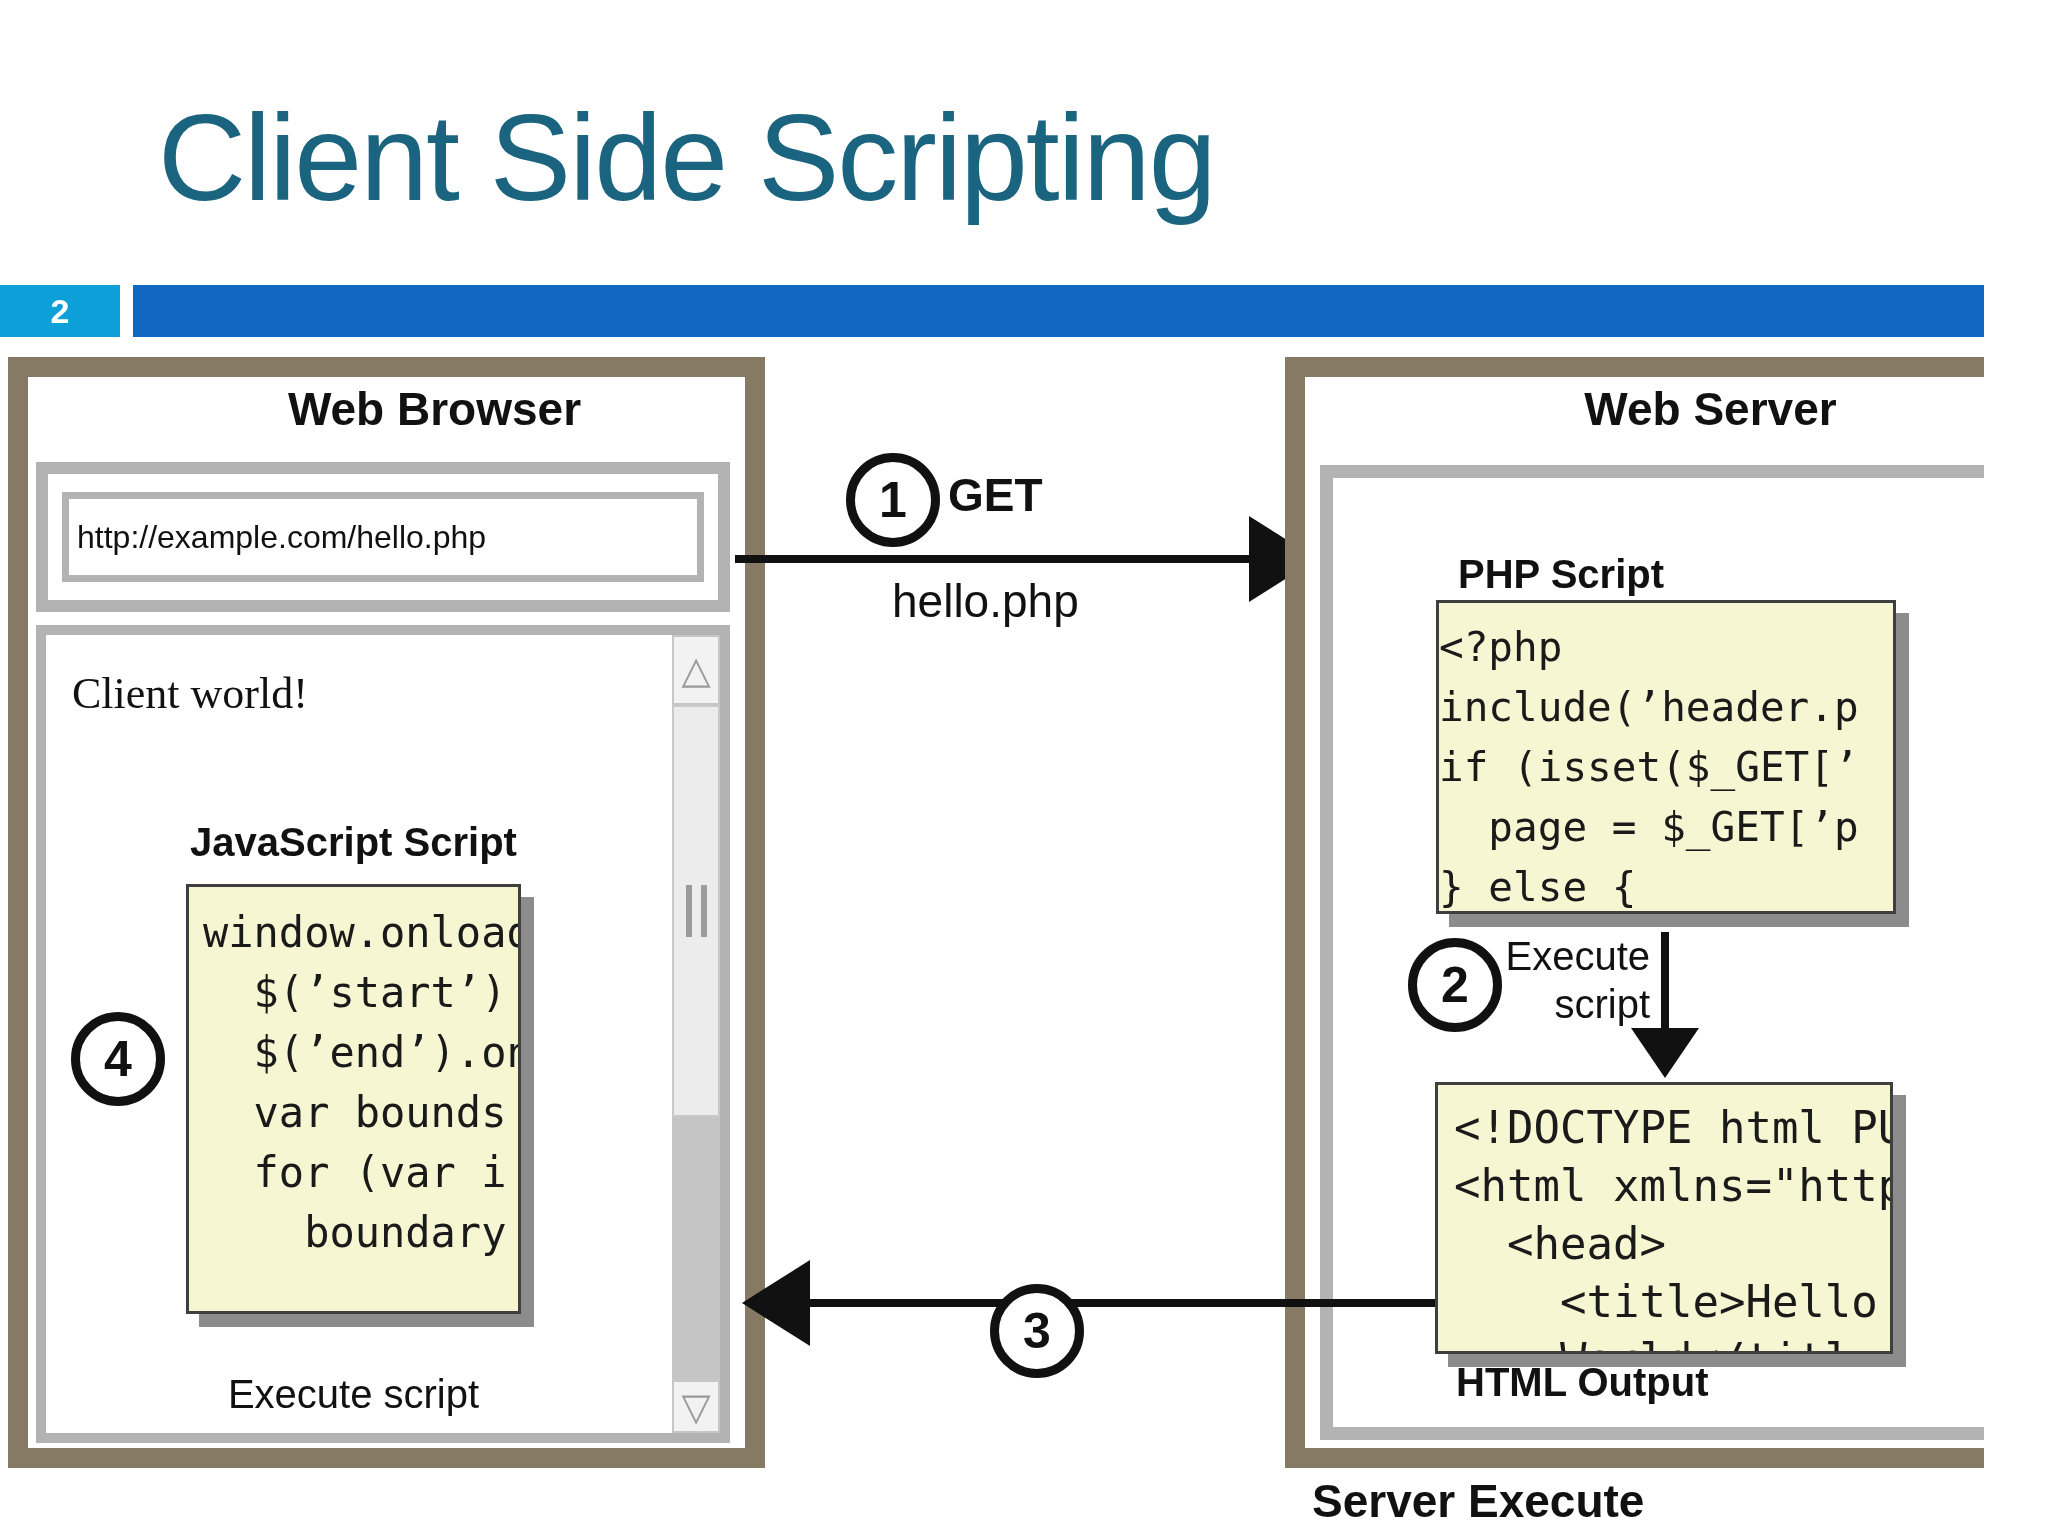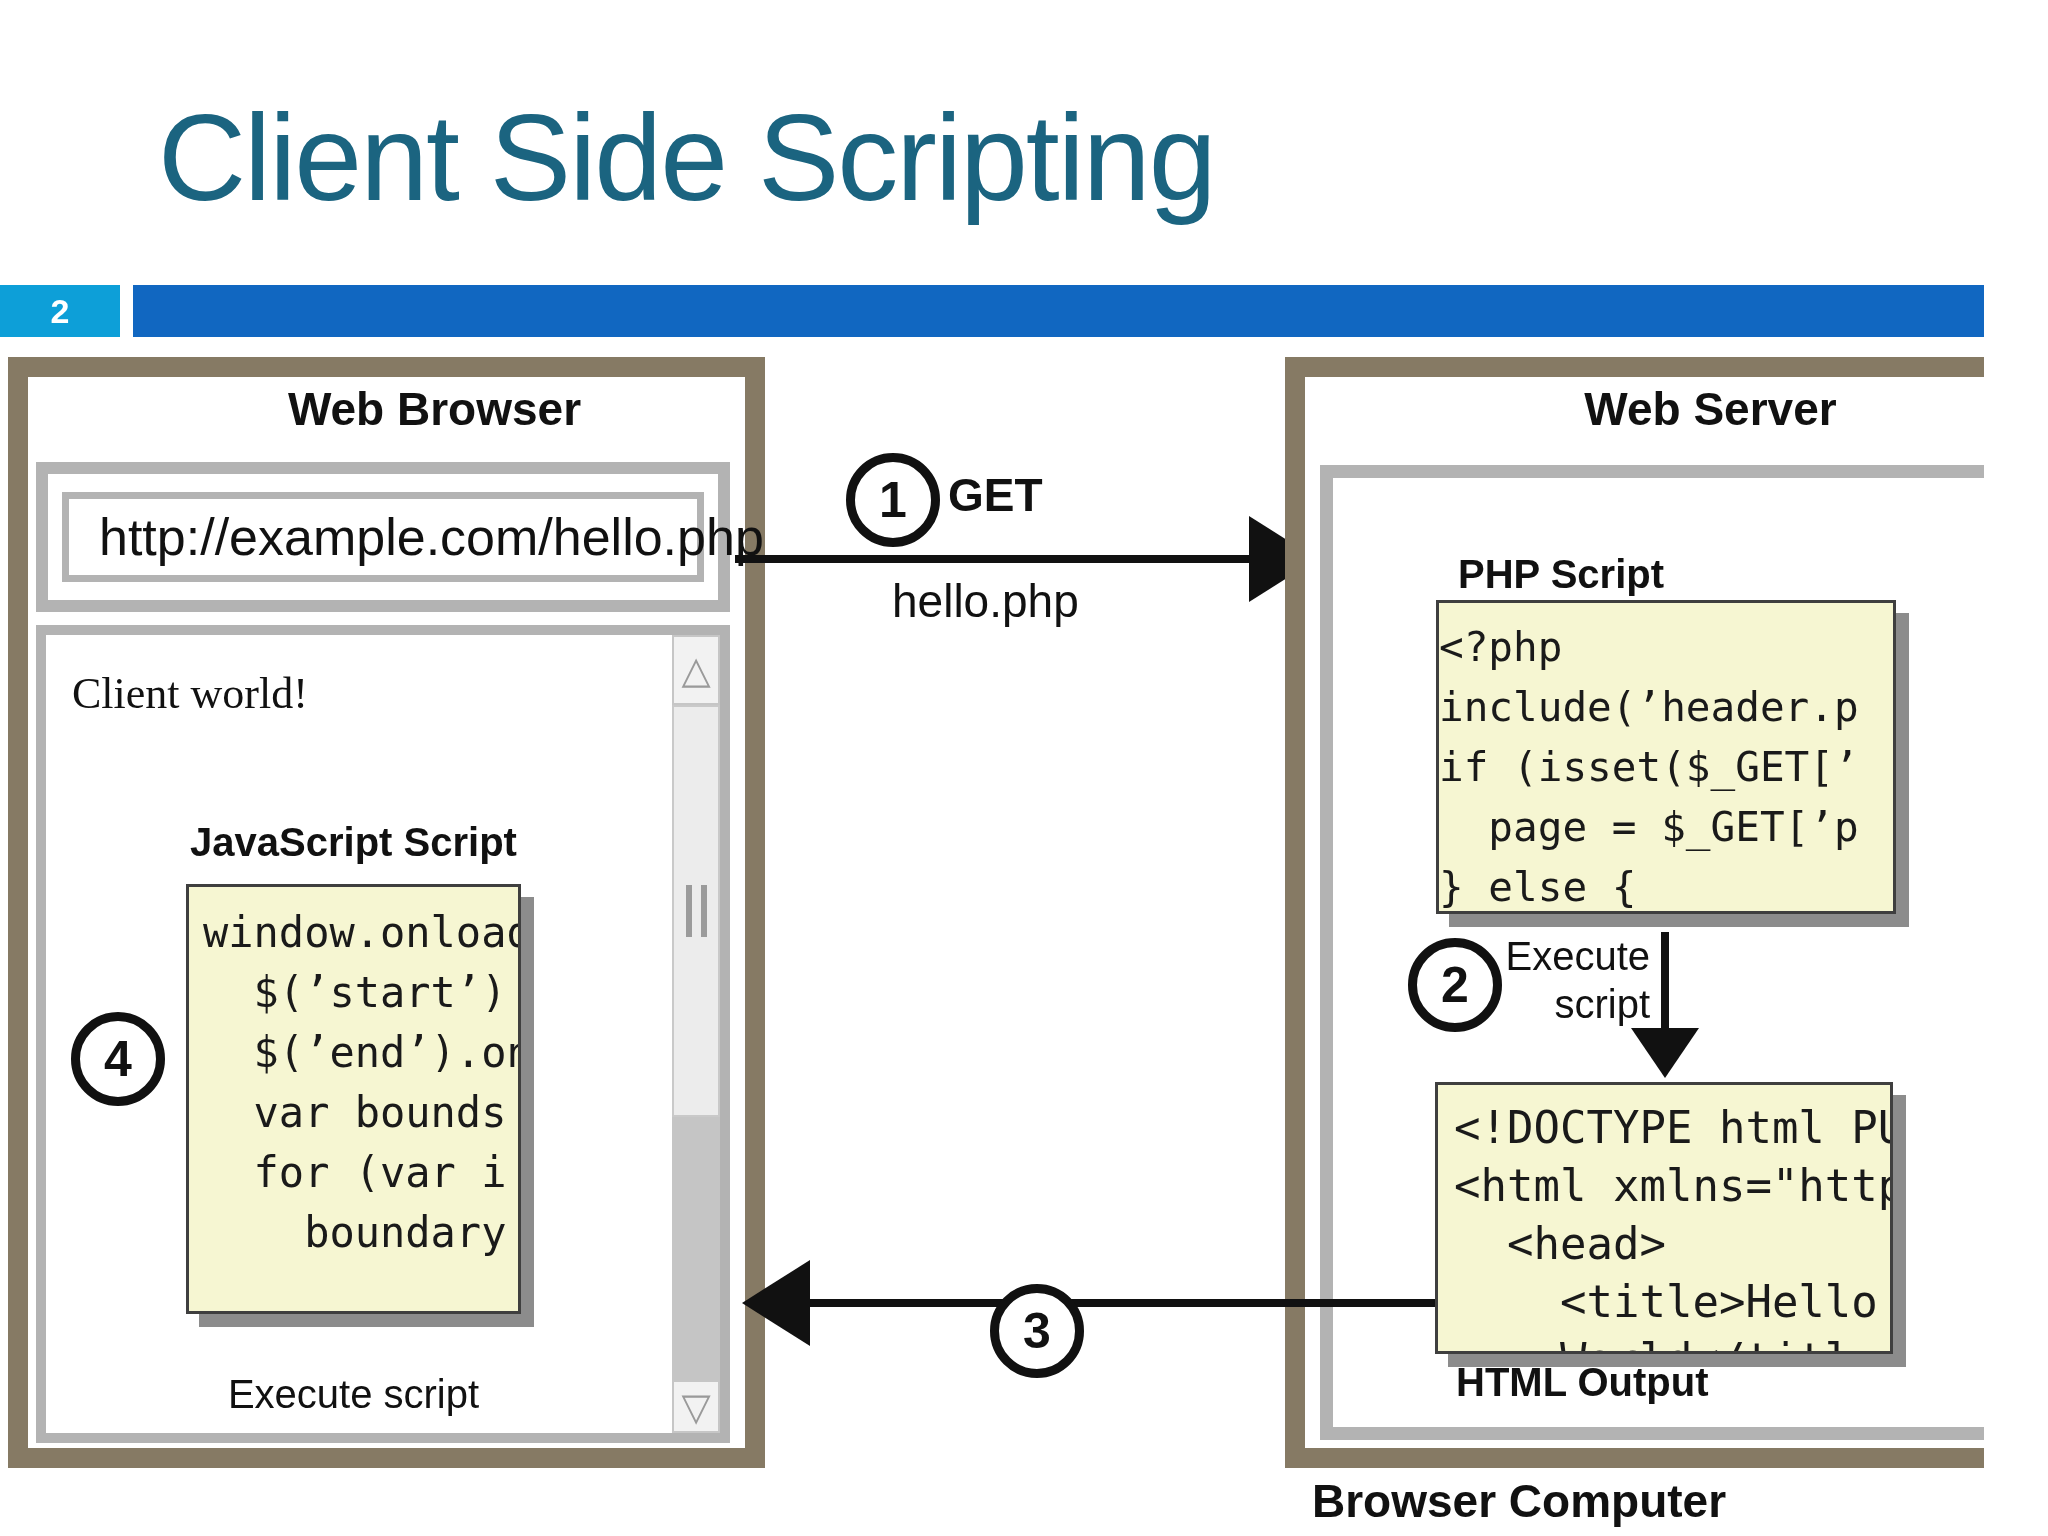--- a/index.html
+++ b/index.html
@@ -11,21 +11,21 @@
 
   .num-badge{left:0;top:285px;width:120px;height:52px;background:#0d9fd8;color:#fff;
              font-size:34px;font-weight:bold;display:flex;align-items:center;justify-content:center;}
   .accent-bar{left:133px;top:285px;width:1915px;height:52px;background:#1167c1;}
 
   .outer-box{border:20px solid #867a64;background:#fff;box-sizing:border-box;}
   .box-title{font-size:46px;font-weight:bold;text-align:center;padding-left:48px;}
 
   .silver{border-style:solid;border-color:#b3b3b3;background:#fff;box-sizing:border-box;}
 
-  .url-inner{font-size:52px;display:flex;align-items:center;padding-left:30px;}
+  .url-inner{font-size:32px;display:flex;align-items:center;padding-left:8px;}
 
   .serif-text{font-family:"Liberation Serif","DejaVu Serif",serif;font-size:44px;}
 
   .codebox{background:#f6f6d2;border:3px solid #3f3f3f;box-shadow:13px 13px 0 #8c8c8c;
            font-family:"DejaVu Sans Mono",monospace;color:#1a1a1a;overflow:hidden;box-sizing:border-box;}
   .codebox .code-line{white-space:pre;}
   .js-code{font-size:42px;line-height:60px;padding:16px 0 0 14px;}
   .php-code{font-size:41px;line-height:60px;padding:14px 0 0 0;}
   .html-code{font-size:44px;line-height:58px;padding:14px 0 0 16px;}
 
@@ -138,21 +138,21 @@
 
   <div class="abs codebox html-code" style="left:1435px;top:1082px;width:458px;height:272px;">
     <div class="code-line">&lt;!DOCTYPE html PU</div>
     <div class="code-line">&lt;html xmlns="http</div>
     <div class="code-line">  &lt;head&gt;</div>
     <div class="code-line">    &lt;title&gt;Hello</div>
     <div class="code-line">    World&lt;/titl</div>
   </div>
   <div class="abs sub-label-bold" style="left:1456px;top:1360px;">HTML Output</div>
 
-  <div class="abs bottom-label" style="left:1312px;top:1474px;">Browser Computer</div>
+  <div class="abs bottom-label" style="left:1312px;top:1474px;">Server Execute</div>
 
   <div class="abs hline" style="left:800px;top:1299px;width:635px;"></div>
   <div class="abs head-left" style="left:742px;top:1260px;"></div>
   <div class="abs step-circle" style="left:990px;top:1284px;">
     <span>3</span>
   </div>
 
 </div>
 
 </body></html>

